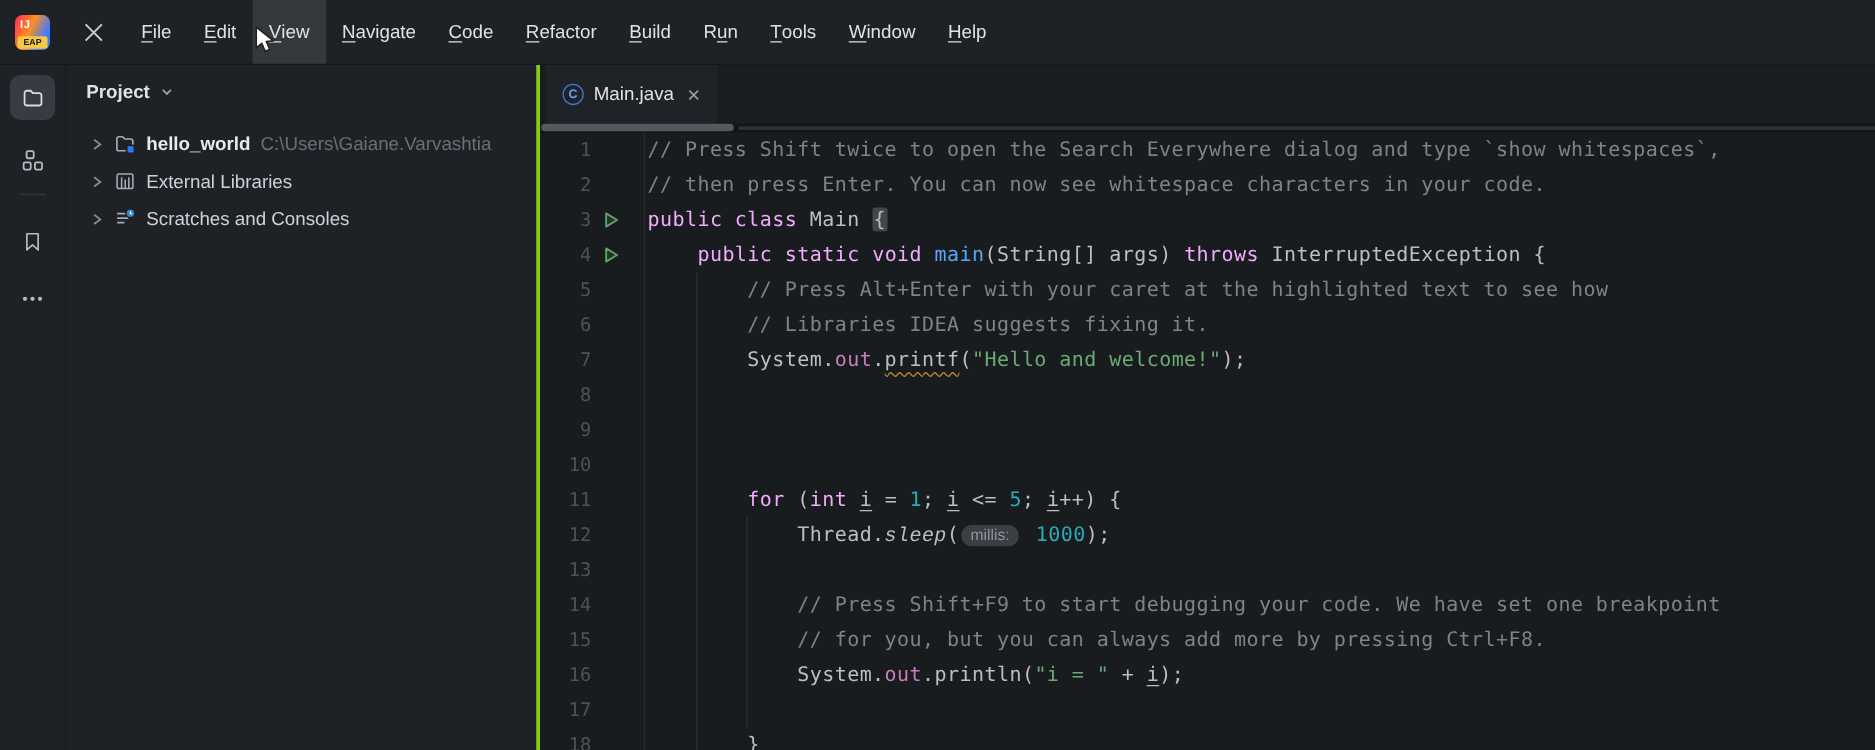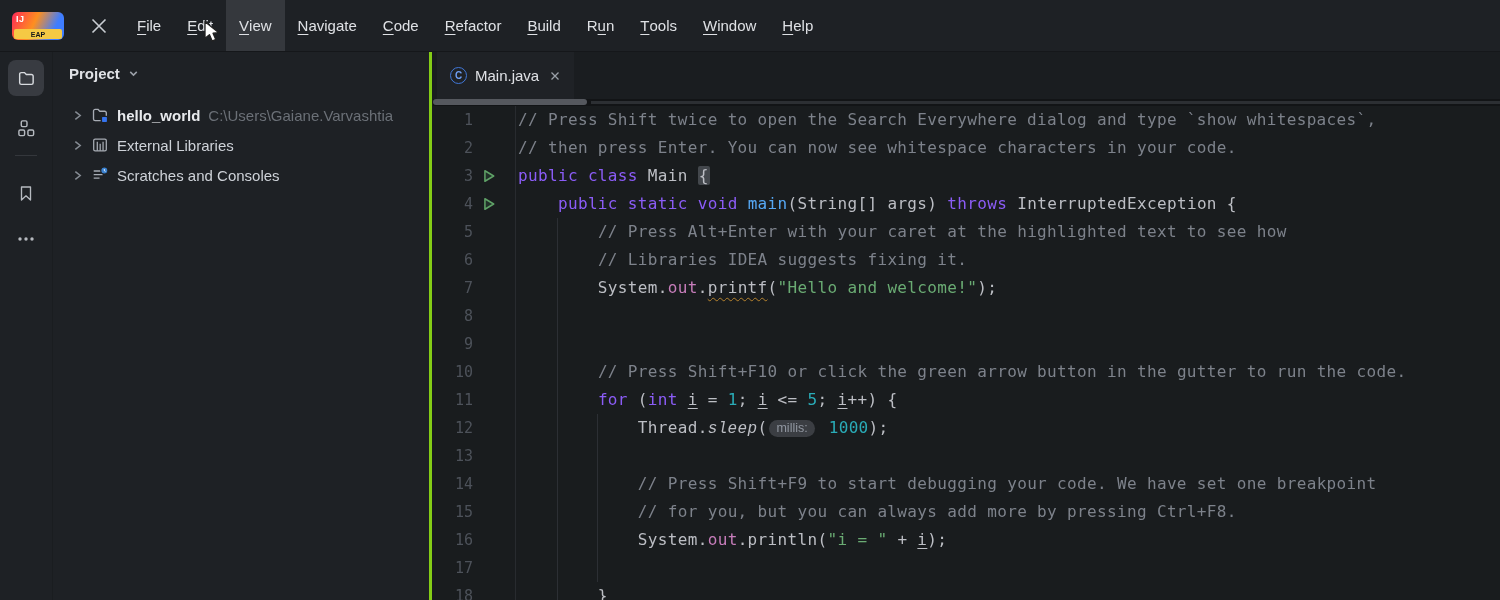--- a/index.html
+++ b/index.html
@@ -3,21 +3,21 @@
 <meta charset="utf-8">
 <style>
   * { margin:0; padding:0; box-sizing:border-box; }
   html,body { background:#101214; }
   .app{ position:relative; width:1500px; height:600px; background:#191c1e; overflow:hidden;
         font-family:"Liberation Sans", sans-serif; -webkit-font-smoothing:antialiased; }
 
   
   .topbar{ position:absolute; left:0; top:0; width:1500px; height:52px; background:#1e2125;
            border-bottom:1px solid #15171a; display:flex; align-items:stretch; z-index:5; }
-  .logo{ position:relative; width:52px; height:28px; margin:12px 0 0 12px; border-radius:6px;
+  .logo{ position:relative; width:28px; height:28px; margin:12px 0 0 12px; border-radius:6px;
          background:linear-gradient(115deg,#fe2857 0%,#fe8f1f 42%,#3f7dff 78%,#3f7dff 100%); flex:0 0 auto; }
   .logo .ij{ position:absolute; left:4px; top:2px; color:#fff; font-size:9px; font-weight:bold; letter-spacing:.5px; }
   .logo .eap{ position:absolute; left:2px; right:2px; bottom:1px; height:10px; background:#f5c944; border-radius:2px;
               color:#15171a; font-size:7px; font-weight:bold; display:flex; align-items:center; justify-content:center; }
   .x-btn{ width:42px; margin-left:14px; display:flex; align-items:center; justify-content:center; }
   .menu{ display:flex; align-items:stretch; margin-left:4px; }
   .menu-item{ display:flex; align-items:center; padding:0 13px; font-size:15px; color:#dfe1e5; cursor:default; }
   .menu-item.hover{ background:#35383d; }
   .mn{ text-decoration:underline; text-underline-offset:3px; text-decoration-thickness:1px; }
   .cursor{ position:absolute; left:203px; top:21px; z-index:50; }
@@ -61,21 +61,21 @@
   .g8{ left:164px; top:308px; height:168px; }
 
   .line{ display:flex; height:28px; line-height:28px; font-family:"DejaVu Sans Mono", monospace;
          font-size:16px; letter-spacing:0.35px; white-space:pre; }
   .gut{ flex:0 0 82px; display:flex; border-right:1px solid #282b2f; }
   .lnum{ width:40px; text-align:right; color:#4d525a; font-size:15px; letter-spacing:0; }
   .gslot{ width:42px; display:flex; align-items:center; padding-left:9px; }
   .code{ padding-left:2px; color:#bcbec4; }
 
   .pl{ color:#bcbec4; }
-  .kw{ color:#8b5cf6; }
+  .kw{ color:#f0abfc; }
   .cmt{ color:#7d828b; }
   .str{ color:#6aab73; }
   .num{ color:#2aacb8; }
   .mth{ color:#56a8f5; }
   .fld{ color:#c77dbb; }
   .it{ font-style:italic;font-family:Liberation Mono, monospace; }
   .uvar{ text-decoration:underline; text-underline-offset:3px; text-decoration-thickness:1px; }
   .warn{ text-decoration:underline wavy #b5822e; text-underline-offset:4px; text-decoration-thickness:1px; }
   .brc{ background:#43474c; border-radius:2px; padding:0 1px; }
   .inlay{ display:inline-block; background:#3b3e43; color:#9096a0; font-family:"Liberation Sans",sans-serif;
@@ -272,21 +272,21 @@
                   <path d="M2.5 1.5 L10 6 L2.5 10.5 Z" fill="#22312a" stroke="#5fa267" stroke-width="1.3" stroke-linejoin="round"></path>
                 </svg></span></div><div class="code"><span class="kw">public</span><span class="pl"> </span><span class="kw">class</span><span class="pl"> Main </span><span class="brc">{</span></div></div>
           <div class="line"><div class="gut"><span class="lnum">4</span><span class="gslot"><svg width="14" height="14" viewBox="0 0 12 12">
                   <path d="M2.5 1.5 L10 6 L2.5 10.5 Z" fill="#22312a" stroke="#5fa267" stroke-width="1.3" stroke-linejoin="round"></path>
                 </svg></span></div><div class="code"><span class="pl">    </span><span class="kw">public</span><span class="pl"> </span><span class="kw">static</span><span class="pl"> </span><span class="kw">void</span><span class="pl"> </span><span class="mth">main</span><span class="pl">(String[] args) </span><span class="kw">throws</span><span class="pl"> InterruptedException {</span></div></div>
           <div class="line"><div class="gut"><span class="lnum">5</span><span class="gslot"></span></div><div class="code"><span class="pl">        </span><span class="cmt">// Press Alt+Enter with your caret at the highlighted text to see how</span></div></div>
           <div class="line"><div class="gut"><span class="lnum">6</span><span class="gslot"></span></div><div class="code"><span class="pl">        </span><span class="cmt">// Libraries IDEA suggests fixing it.</span></div></div>
           <div class="line"><div class="gut"><span class="lnum">7</span><span class="gslot"></span></div><div class="code"><span class="pl">        System.</span><span class="fld">out</span><span class="pl">.</span><span class="warn">printf</span><span class="pl">(</span><span class="str">"Hello and welcome!"</span><span class="pl">);</span></div></div>
           <div class="line"><div class="gut"><span class="lnum">8</span><span class="gslot"></span></div><div class="code"></div></div>
           <div class="line"><div class="gut"><span class="lnum">9</span><span class="gslot"></span></div><div class="code"></div></div>
-          <div class="line"><div class="gut"><span class="lnum">10</span><span class="gslot"></span></div><div class="code"><span class="pl">        </span><span class="cmt">// Press Shift+F10 or click the green arrow button in the gutter to run the code.</span></div></div>
+          <div class="line"><div class="gut"><span class="lnum">10</span><span class="gslot"></span></div><div class="code"><span class="pl">        </span></div></div>
           <div class="line"><div class="gut"><span class="lnum">11</span><span class="gslot"></span></div><div class="code"><span class="pl">        </span><span class="kw">for</span><span class="pl"> (</span><span class="kw">int</span><span class="pl"> </span><span class="uvar">i</span><span class="pl"> = </span><span class="num">1</span><span class="pl">; </span><span class="uvar">i</span><span class="pl"> &lt;= </span><span class="num">5</span><span class="pl">; </span><span class="uvar">i</span><span class="pl">++) {</span></div></div>
           <div class="line"><div class="gut"><span class="lnum">12</span><span class="gslot"></span></div><div class="code"><span class="pl">            Thread.</span><span class="it">sleep</span><span class="pl">(</span><span class="inlay">millis:</span><span class="pl"> </span><span class="num">1000</span><span class="pl">);</span></div></div>
           <div class="line"><div class="gut"><span class="lnum">13</span><span class="gslot"></span></div><div class="code"></div></div>
           <div class="line"><div class="gut"><span class="lnum">14</span><span class="gslot"></span></div><div class="code"><span class="pl">            </span><span class="cmt">// Press Shift+F9 to start debugging your code. We have set one breakpoint</span></div></div>
           <div class="line"><div class="gut"><span class="lnum">15</span><span class="gslot"></span></div><div class="code"><span class="pl">            </span><span class="cmt">// for you, but you can always add more by pressing Ctrl+F8.</span></div></div>
           <div class="line"><div class="gut"><span class="lnum">16</span><span class="gslot"></span></div><div class="code"><span class="pl">            System.</span><span class="fld">out</span><span class="pl">.println(</span><span class="str">"i = "</span><span class="pl"> + </span><span class="uvar">i</span><span class="pl">);</span></div></div>
           <div class="line"><div class="gut"><span class="lnum">17</span><span class="gslot"></span></div><div class="code"></div></div>
           <div class="line"><div class="gut"><span class="lnum">18</span><span class="gslot"></span></div><div class="code"><span class="pl">        }</span></div></div>
         </div>
     </div>

